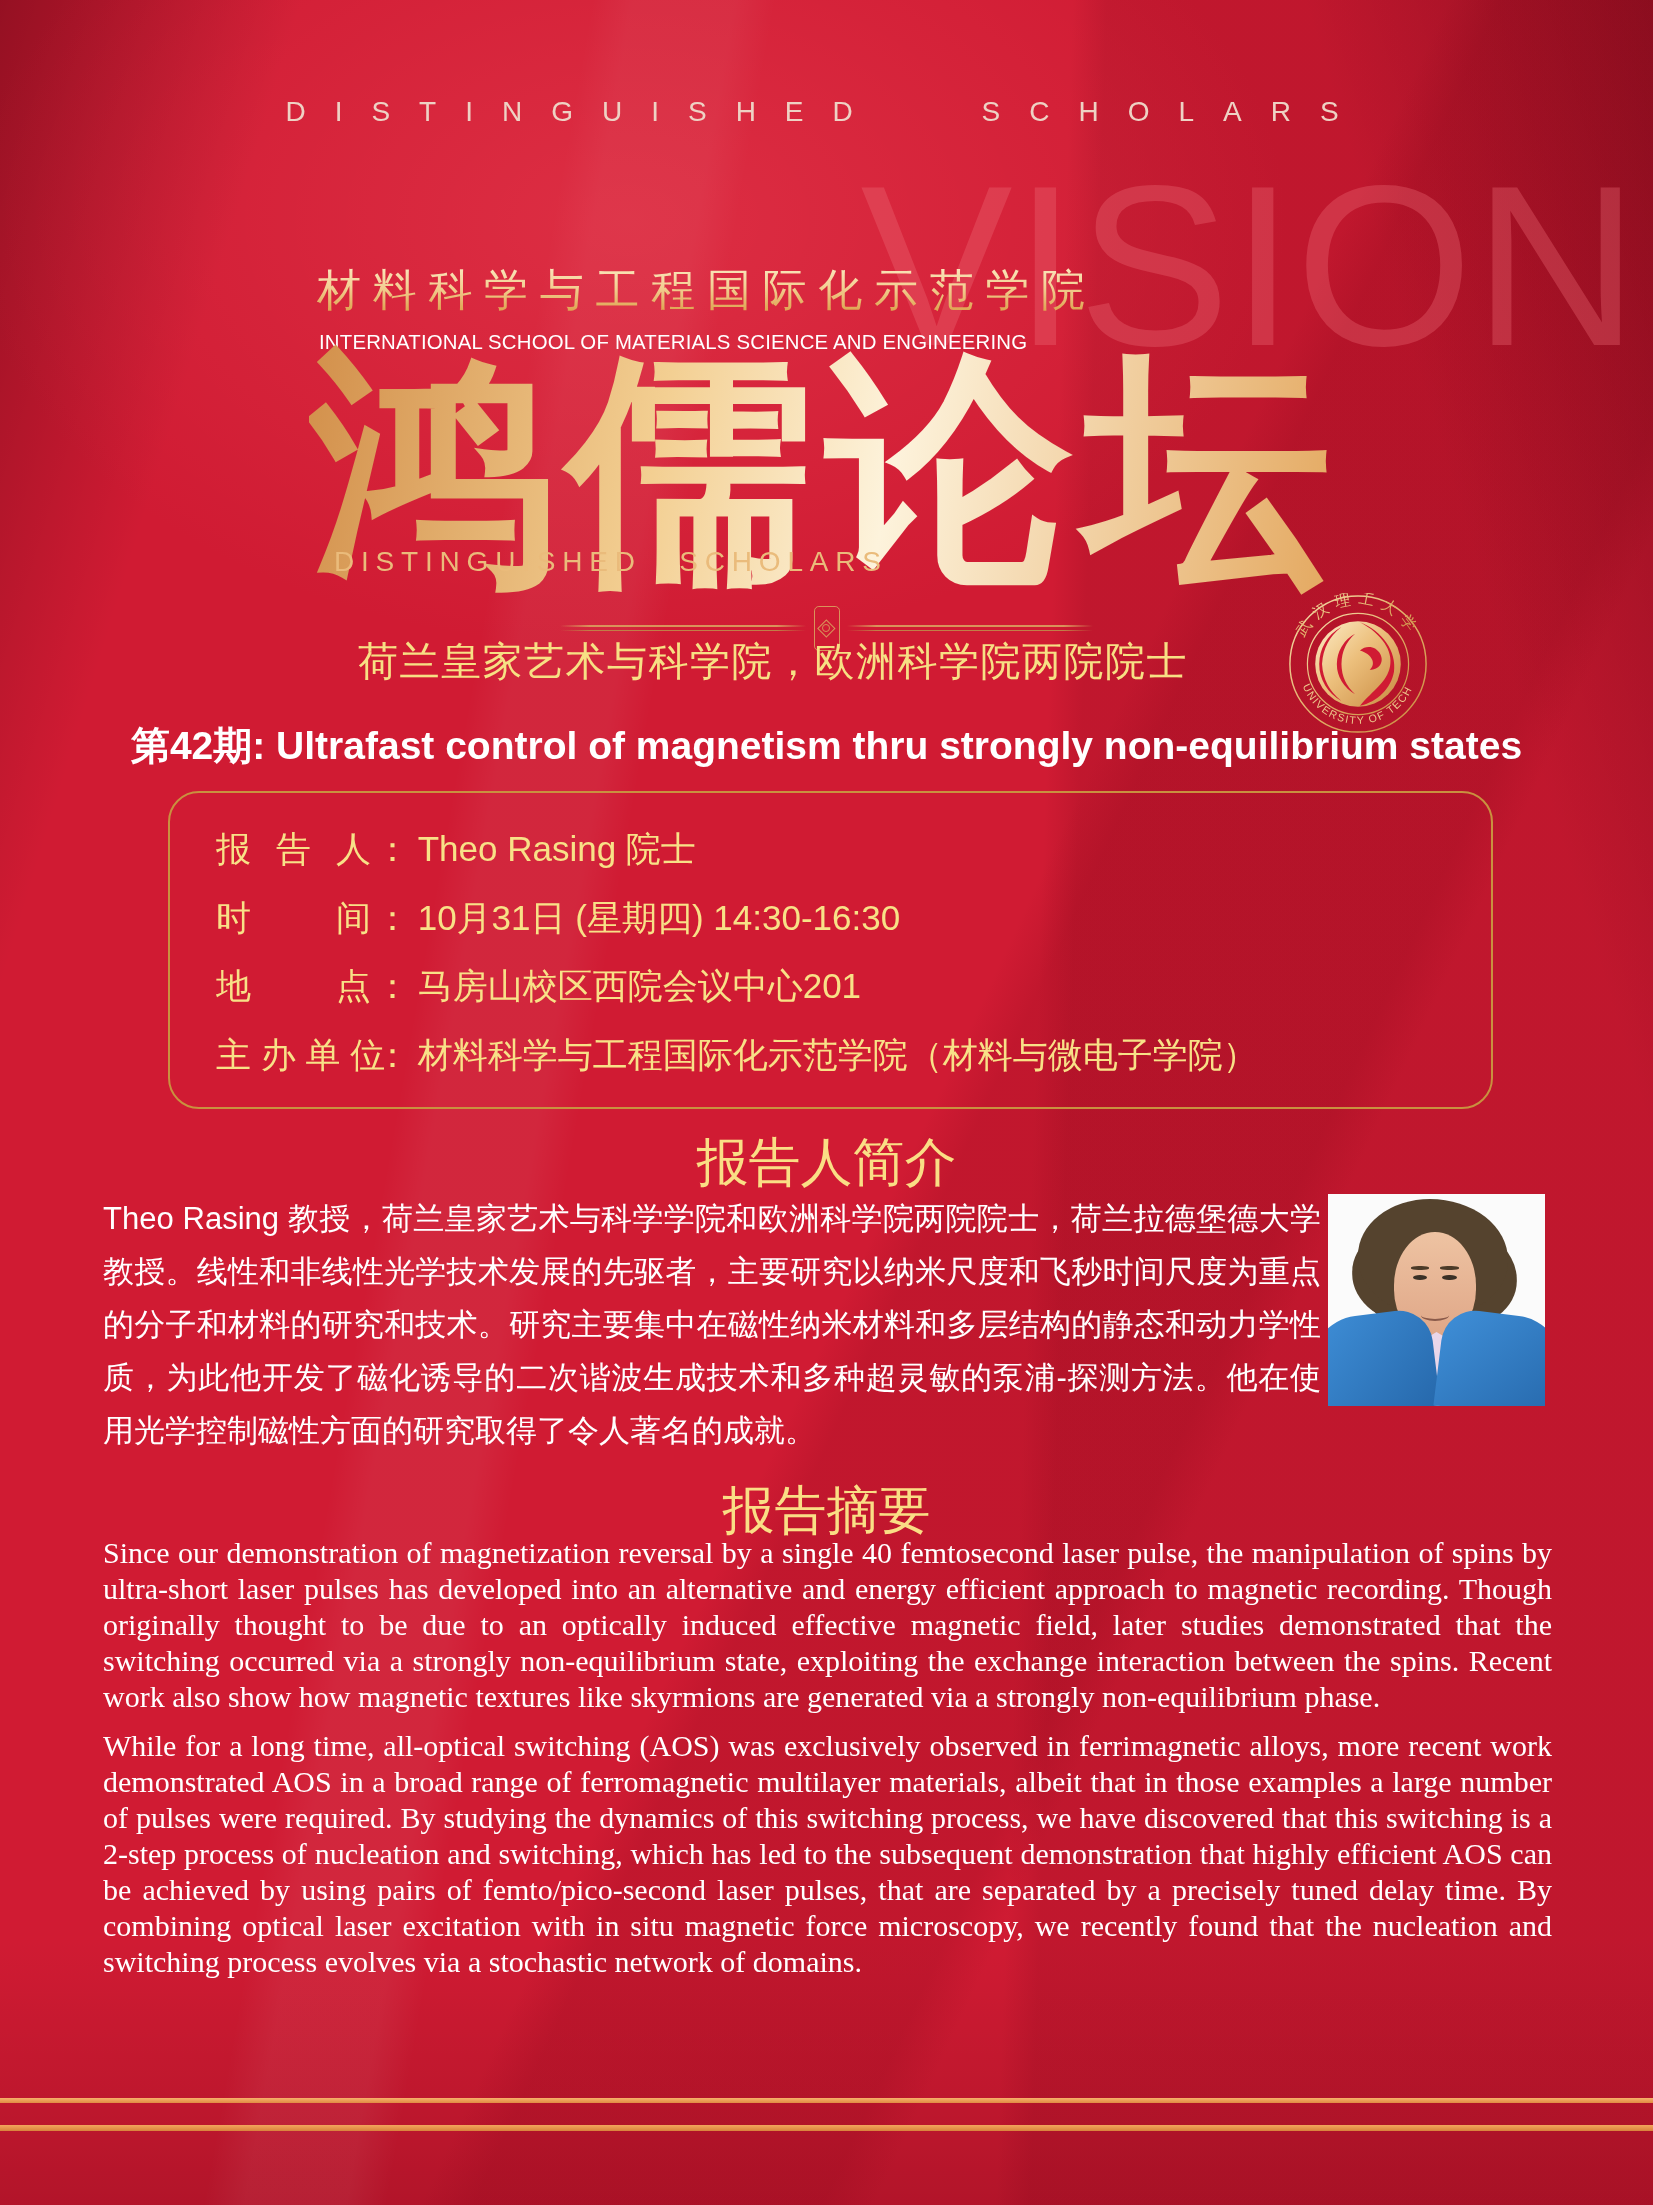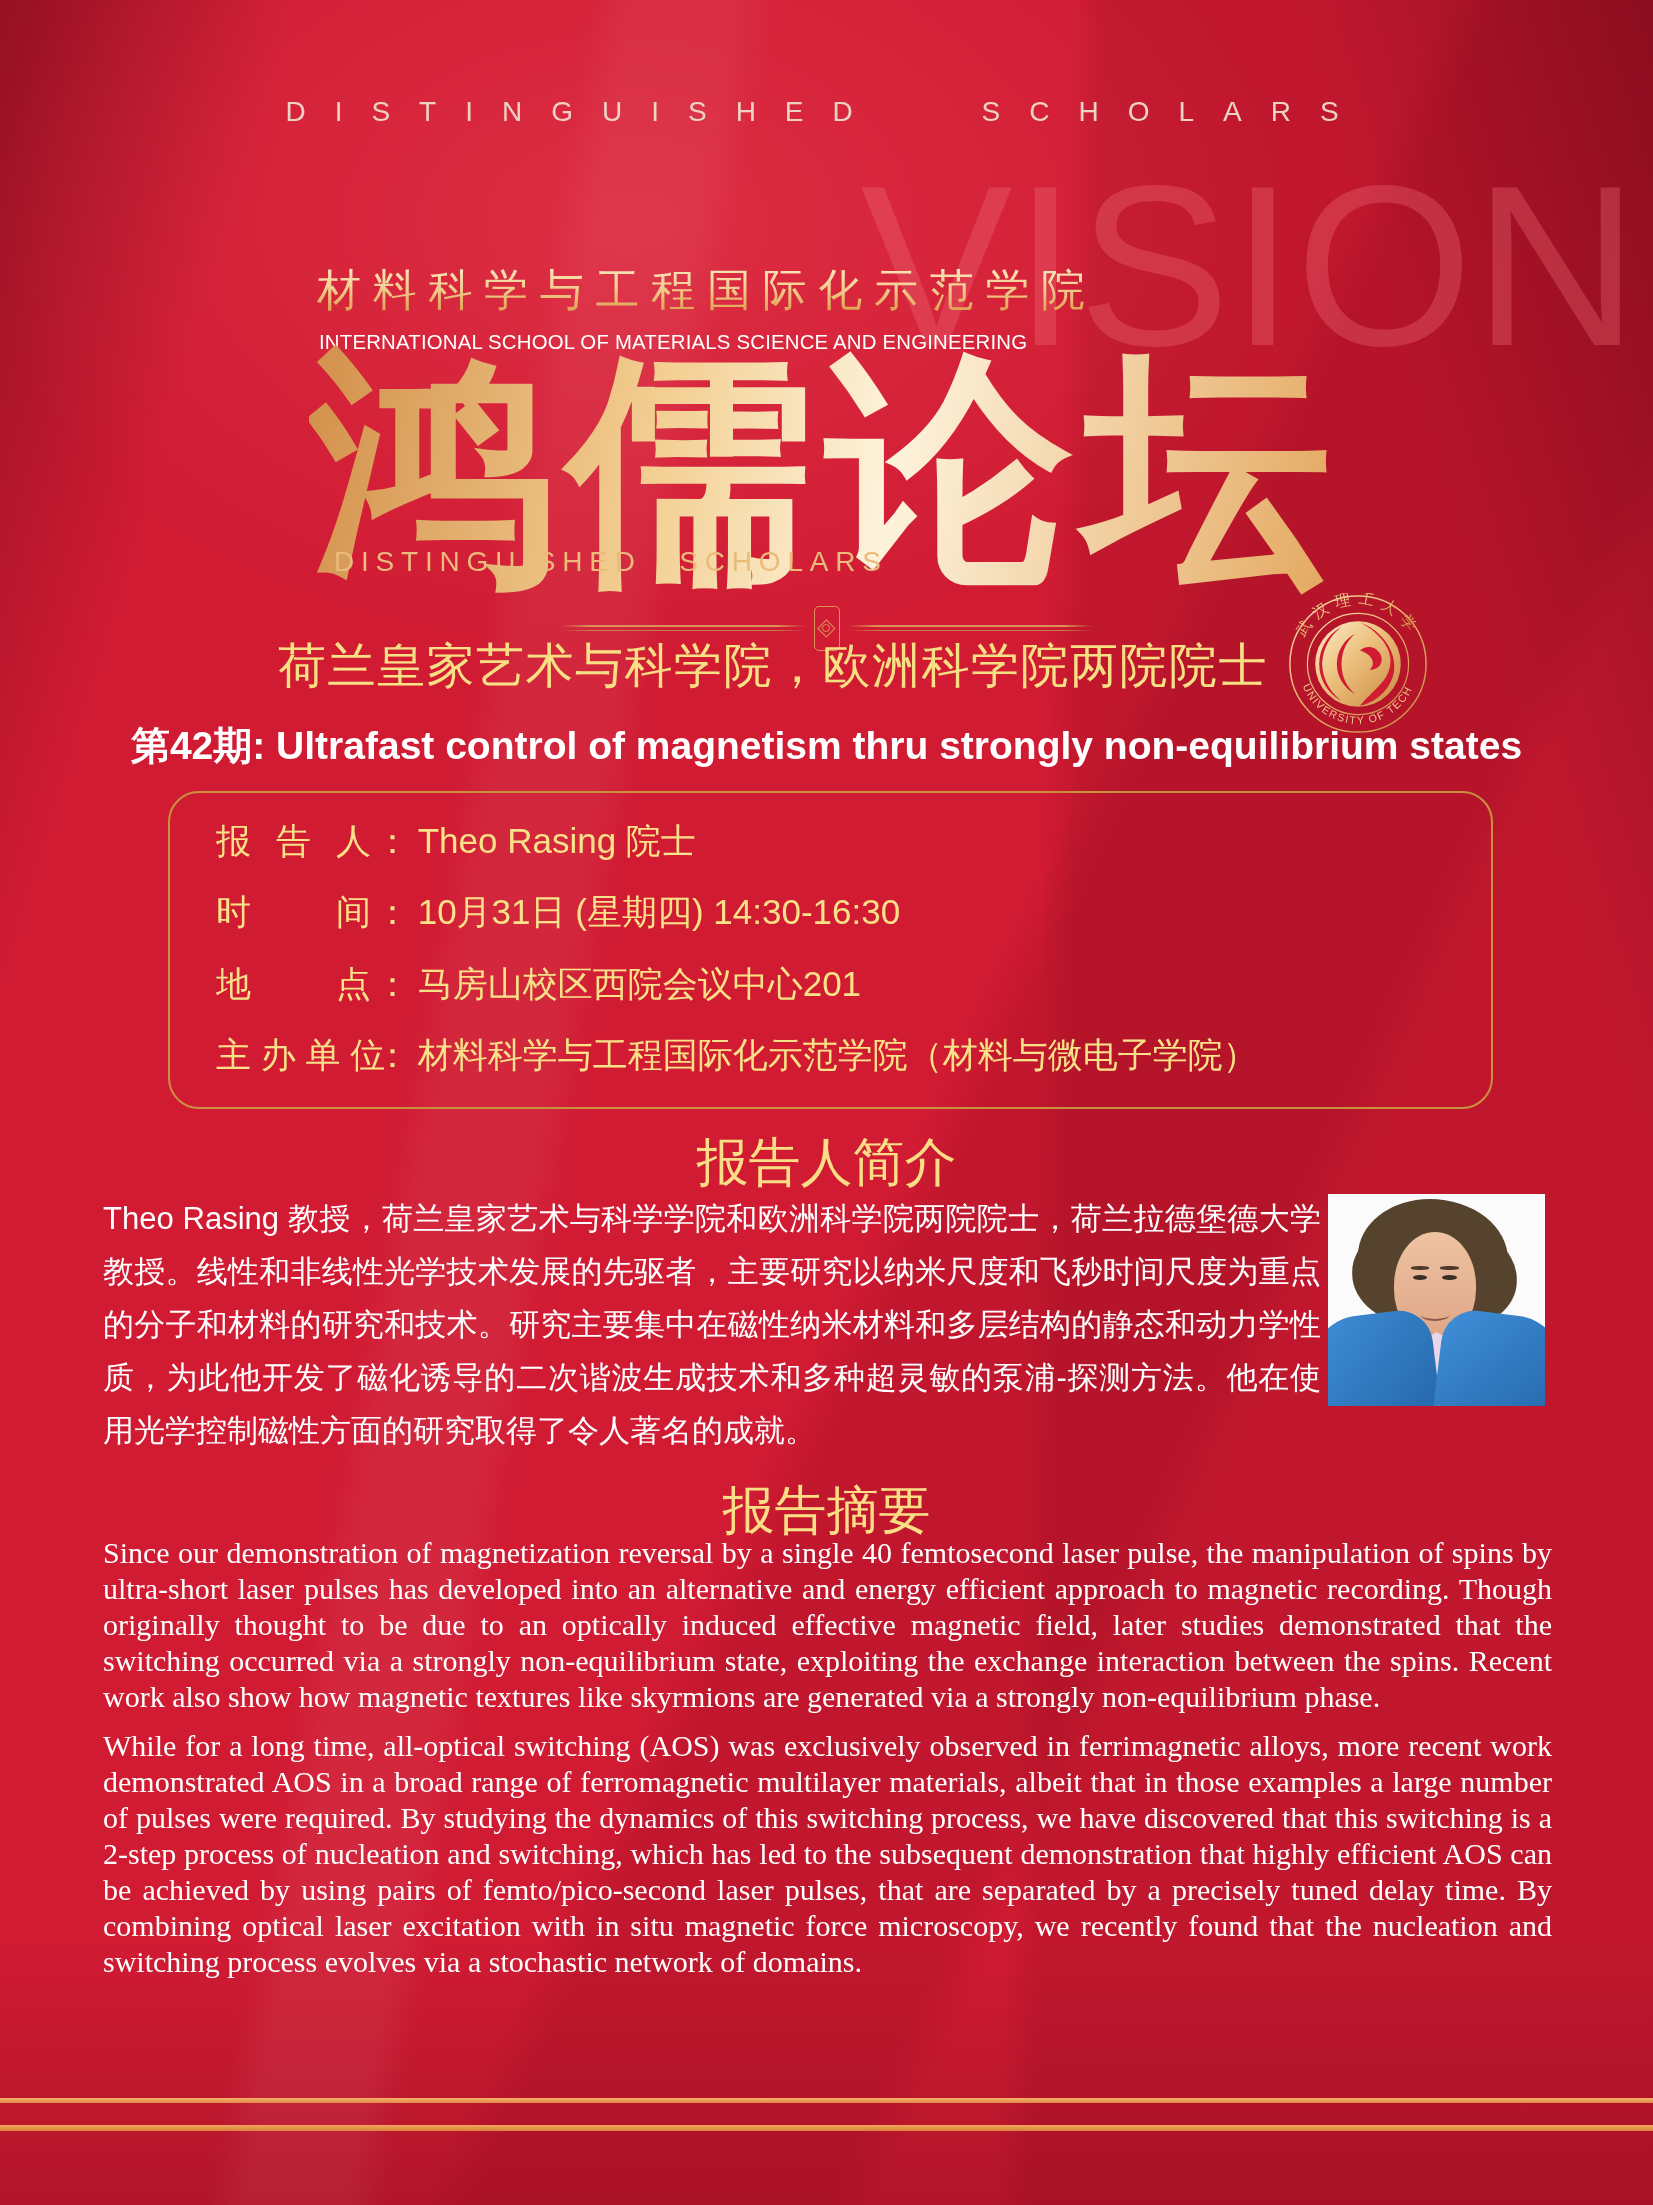--- a/index.html
+++ b/index.html
@@ -41,32 +41,32 @@
   .dline::before{content:""; position:absolute; left:0; right:0; top:1px; height:1.5px;
     background:linear-gradient(90deg, transparent, #d9935a 12%, #d9935a 88%, transparent);}
   .dline::after{content:""; position:absolute; left:0; right:0; top:6.3px; height:1px;
     background:linear-gradient(90deg, transparent, #c07f47 12%, #c07f47 88%, transparent);}
   .knot{width:24px; height:43px; border:1.5px solid #d9935a; border-radius:4.9px; position:relative;}
   .knot::before{content:""; position:absolute; left:5.3px; top:14.6px; width:10.7px; height:10.7px;
     border:1px solid #d9935a; transform:rotate(45deg);}
   .knot::after{content:""; position:absolute; left:7.8px; top:17px; width:5.8px; height:5.8px;
     border:0.5px solid #d9935a; border-radius:50%;}
   
-  .honor{left:0; top:634px; width:1546px; text-align:center; font-size:48px;
+  .honor{left:0; top:634px; width:1546px; text-align:center; font-size:40px;
     color:#f7e084; letter-spacing:1.5px; font-weight:500;}
   .issue{left:0; top:719px; width:100%; text-align:center; font-size:39px; color:#ffffff; font-weight:700;}
   
   .logo{left:1287px; top:593px; width:142px; height:142px;}
   
   .ibox{left:168px; top:791px; width:1325px; height:318px; box-sizing:border-box;
     border:2.4px solid #c9913f; border-radius:31px; padding:25px 19.4px 28px 46px;
     display:flex; flex-direction:column; justify-content:space-between;}
   .irow{font-size:35px; color:#f8e187; white-space:nowrap; font-weight:500;}
   .irow.r5{font-size:33px;}
-  .ilab{display:inline-block; width:155px; text-align:justify; text-align-last:justify;}
+  .ilab{display:inline-block; width:155px; text-align:justify; text-align-last:justify;margin-top:8px;}
   .icolon{display:inline-block; margin:0 7.8px 0 3.9px;}
   
   .bio-h{left:0; top:1128px; width:100%; text-align:center; font-size:52px; color:#fade85; font-weight:500;}
   .bio-t{left:103px; top:1192px; width:1218px; font-size:31px; line-height:53px;
     color:#ffffff; text-align:justify;}
   
   .photo{left:1328px; top:1194px; width:217px; height:212px; background:#fbfbfb; overflow:hidden;}
   .ph-hair{position:absolute; left:30px; top:4.9px; width:150px; height:117px; background:#55432e;
     border-radius:48% 52% 46% 50%;
     box-shadow:-12.6px 16.5px 0 -6.8px #55432e, 14.6px 19.4px 0 -5.8px #55432e, 2.9px 28px 0 -4.9px #4c3b28;}

